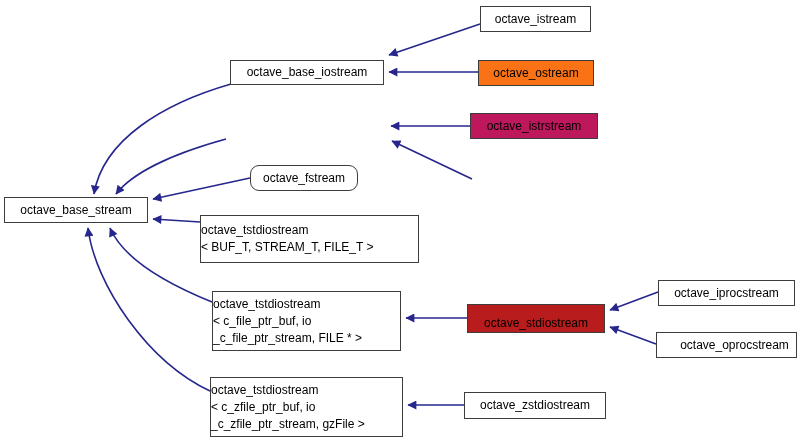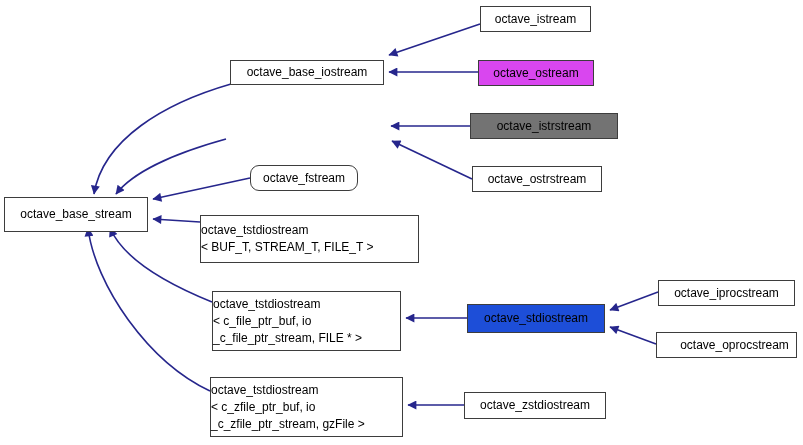--- a/index.html
+++ b/index.html
@@ -44,45 +44,42 @@
       <path d="M656,344 L610,327" class="edge" stroke="#26268c" marker-end="url(#arrow)"></path>
       <path d="M210,391 C148,362 95,285 88,228" class="edge" stroke="#26268c" marker-end="url(#arrow)"></path>
       <path d="M464,405 L408,405" class="edge" stroke="#26268c" marker-end="url(#arrow)"></path>
     </svg>
 <div class="node" style="left: 480px; top: 6px; width: 111px; height: 26px; border-color: rgb(61, 61, 61); background: rgb(255, 255, 255); color: rgb(0, 0, 0);">
       <span class="nline">octave_istream</span>
     </div>
     <div class="node" style="left: 230px; top: 60px; width: 154px; height: 25px; border-color: rgb(61, 61, 61); background: rgb(255, 255, 255); color: rgb(0, 0, 0);">
       <span class="nline">octave_base_iostream</span>
     </div>
-    <div class="node" style="left: 478px; top: 60px; width: 116px; height: 26px; border-color: rgb(61, 61, 61); background: #d946ef; color: rgb(0, 0, 0); text-align: right;">
+    <div class="node" style="left: 478px; top: 60px; width: 116px; height: 26px; border-color: rgb(61, 61, 61); background: #f97316; color: rgb(0, 0, 0); text-align: right;">
       <span class="nline">octave_ostream</span>
     </div>
-    <div class="node" style="left: 470px; top: 113px; width: 148px; height: 26px; border-color: rgb(61, 61, 61); background: #737373; color: rgb(0, 0, 0);">
+    <div class="node" style="left: 470px; top: 113px; width: 128px; height: 26px; border-color: rgb(61, 61, 61); background: #be185d; color: rgb(0, 0, 0);">
       <span class="nline">octave_istrstream</span>
     </div>
     <div class="node" style="left: 250px; top: 165px; width: 108px; height: 26px; border-color: rgb(61, 61, 61); background: rgb(255, 255, 255); color: rgb(0, 0, 0); border-radius: 9px;">
       <span class="nline">octave_fstream</span>
     </div>
-    <div class="node" style="left: 472px; top: 166px; width: 130px; height: 26px; border-color: rgb(61, 61, 61); background: rgb(255, 255, 255); color: rgb(0, 0, 0);">
-      <span class="nline">octave_ostrstream</span>
-    </div>
-    <div class="node" style="left: 4px; top: 197px; width: 144px; height: 35px; border-color: rgb(61, 61, 61); background: rgb(255, 255, 255); color: rgb(0, 0, 0);">
+    <div class="node" style="left: 4px; top: 197px; width: 144px; height: 26px; border-color: rgb(61, 61, 61); background: rgb(255, 255, 255); color: rgb(0, 0, 0);">
       <span class="nline">octave_base_stream</span>
     </div>
     <div class="node multi" style="left: 200px; top: 215px; width: 219px; height: 48px; border-color: rgb(61, 61, 61); background: rgb(255, 255, 255); color: rgb(0, 0, 0);">
       <span class="nline">octave_tstdiostream</span>
       <span class="nline">&lt; BUF_T, STREAM_T, FILE_T &gt;</span>
     </div>
     <div class="node multi" style="left: 212px; top: 291px; width: 189px; height: 60px; border-color: rgb(61, 61, 61); background: rgb(255, 255, 255); color: rgb(0, 0, 0);">
       <span class="nline">octave_tstdiostream</span>
       <span class="nline">&lt; c_file_ptr_buf, io</span>
       <span class="nline">_c_file_ptr_stream, FILE * &gt;</span>
     </div>
-    <div class="node" style="left: 467px; top: 304px; width: 138px; height: 29px; border-color: rgb(61, 61, 61); background: #1d4ed8; color: rgb(0, 0, 0);">
+    <div class="node" style="left: 467px; top: 304px; width: 138px; height: 29px; border-color: rgb(61, 61, 61); background: #b91c1c; color: rgb(0, 0, 0); justify-content: flex-end;">
       <span class="nline">octave_stdiostream</span>
     </div>
     <div class="node" style="left: 658px; top: 280px; width: 137px; height: 26px; border-color: rgb(61, 61, 61); background: rgb(255, 255, 255); color: rgb(0, 0, 0);">
       <span class="nline">octave_iprocstream</span>
     </div>
     <div class="node" style="left: 656px; top: 332px; width: 141px; height: 26px; border-color: rgb(61, 61, 61); background: rgb(255, 255, 255); color: rgb(0, 0, 0); padding-left: 16px;">
       <span class="nline">octave_oprocstream</span>
     </div>
     <div class="node multi" style="left: 210px; top: 377px; width: 193px; height: 60px; border-color: rgb(61, 61, 61); background: rgb(255, 255, 255); color: rgb(0, 0, 0);">
       <span class="nline">octave_tstdiostream</span>

